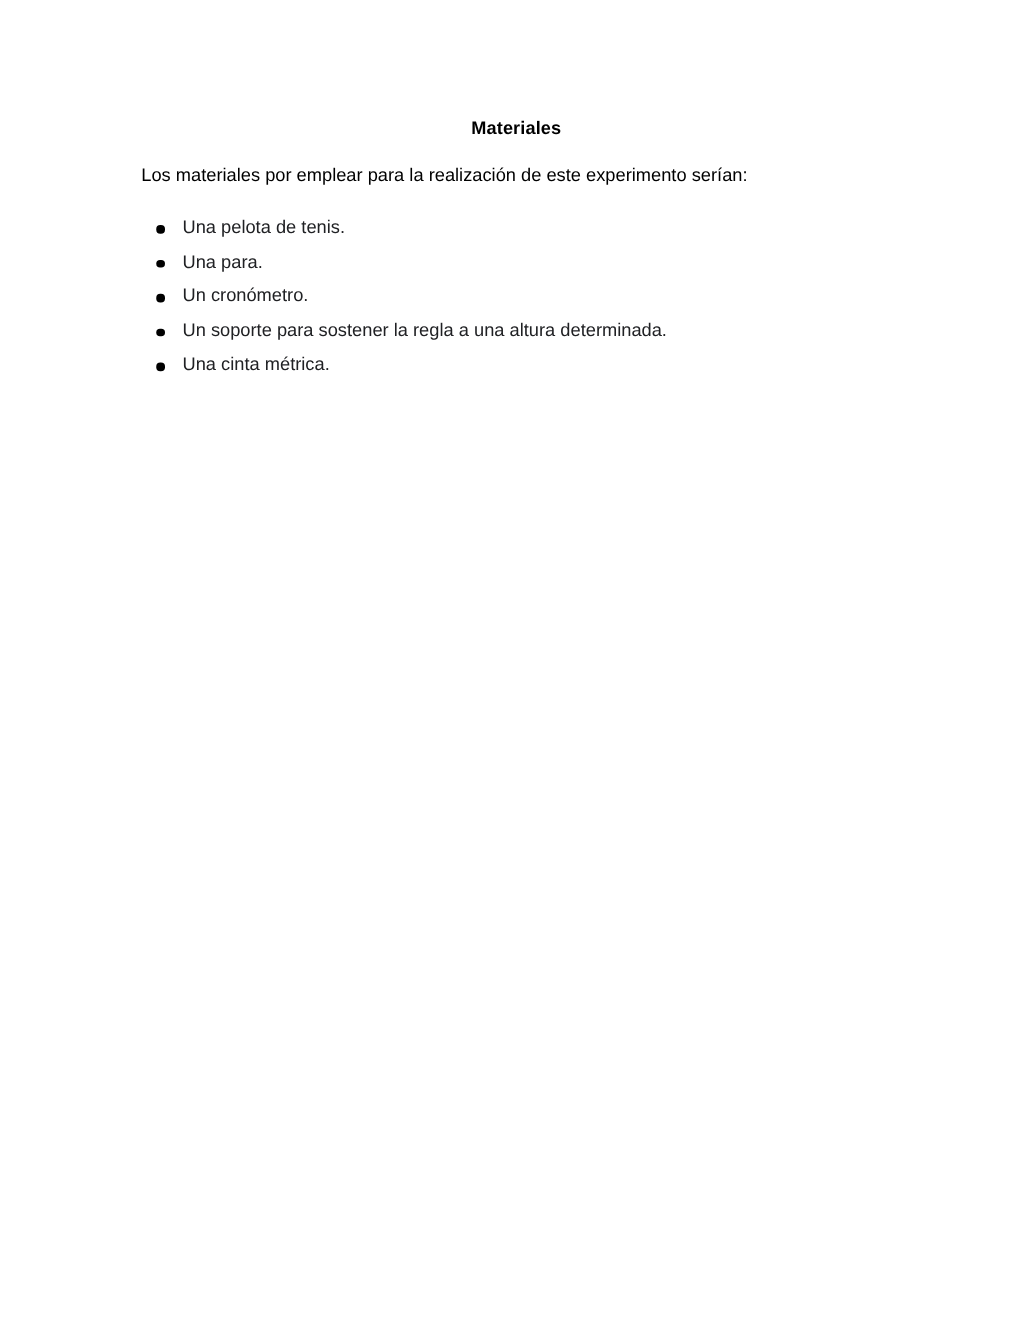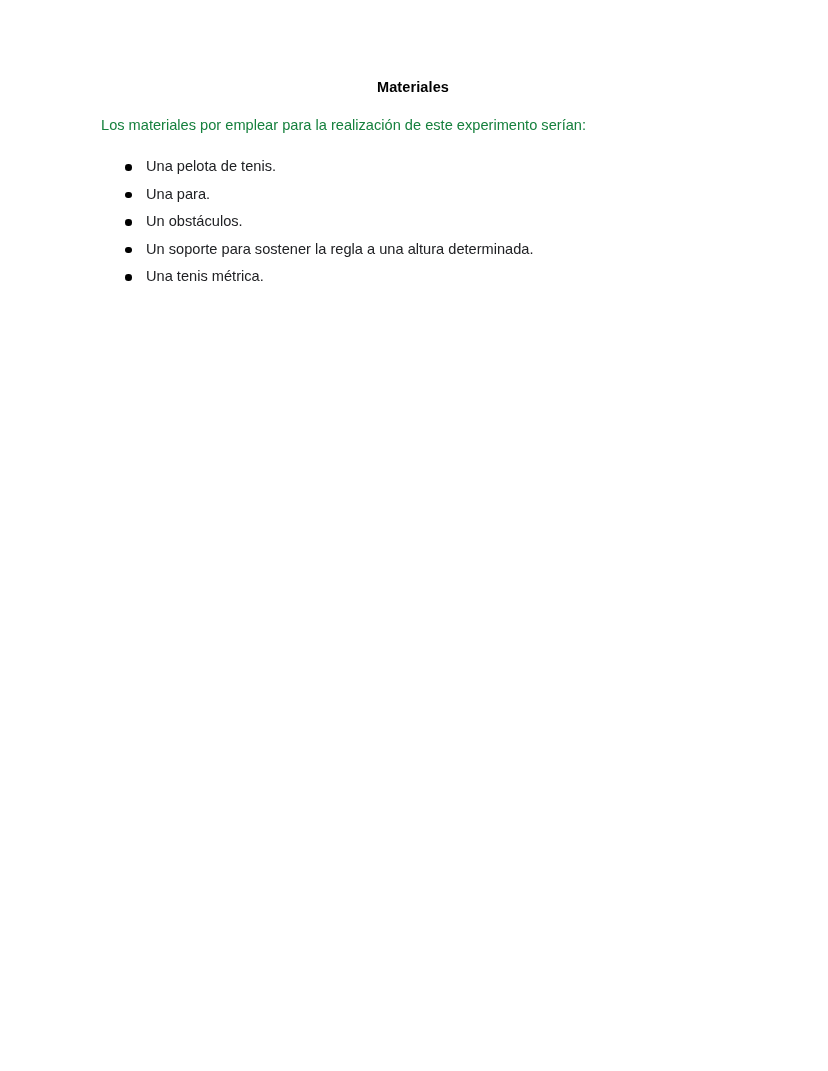--- a/index.html
+++ b/index.html
@@ -20,39 +20,39 @@
     left: 0;
     top: 0;
     width: 828px;
     height: 1071px;
     background: #ffffff;
     box-sizing: border-box;
   }
   .content {
     position: absolute;
     left: 97px;
-    top: 78px;
+    top: 94px;
     width: 634px;
   }
   .doc-heading {
     font-size: 14.5px;
     font-weight: bold;
     text-align: center;
     color: #000000;
     letter-spacing: 0.1px;
     margin: 0 0 19px 0;
     line-height: 18px;
     padding-right: 2px;
   }
   .doc-paragraph {
     font-size: 14.6px;
     font-weight: normal;
-    color: #15803d;
+    color: #000000;
     line-height: 20px;
-    margin: 4px;
+    margin: 16px;
     letter-spacing: 0.01px;
   }
   .bullet-list {
     list-style: none;
     margin: 18px 0 0 0;
     padding: 0;
   }
   .bullet-item {
     position: relative;
     padding-left: 49px;
@@ -100,26 +100,26 @@
       <li class="bullet-item">
         <span class="bullet-marker"></span>
         <span class="bullet-text">Una pelota de tenis.</span>
       </li>
       <li class="bullet-item">
         <span class="bullet-marker"></span>
         <span class="bullet-text">Una para.</span>
       </li>
       <li class="bullet-item">
         <span class="bullet-marker"></span>
-        <span class="bullet-text">Un obstáculos.</span>
+        <span class="bullet-text">Un cronómetro.</span>
       </li>
       <li class="bullet-item">
         <span class="bullet-marker"></span>
         <span class="bullet-text">Un soporte para sostener la regla a una altura determinada.</span>
       </li>
       <li class="bullet-item">
         <span class="bullet-marker"></span>
-        <span class="bullet-text">Una tenis métrica.</span>
+        <span class="bullet-text">Una cinta métrica.</span>
       </li>
     </ul>
 
   </div>
 </div>
 
 </body></html>

